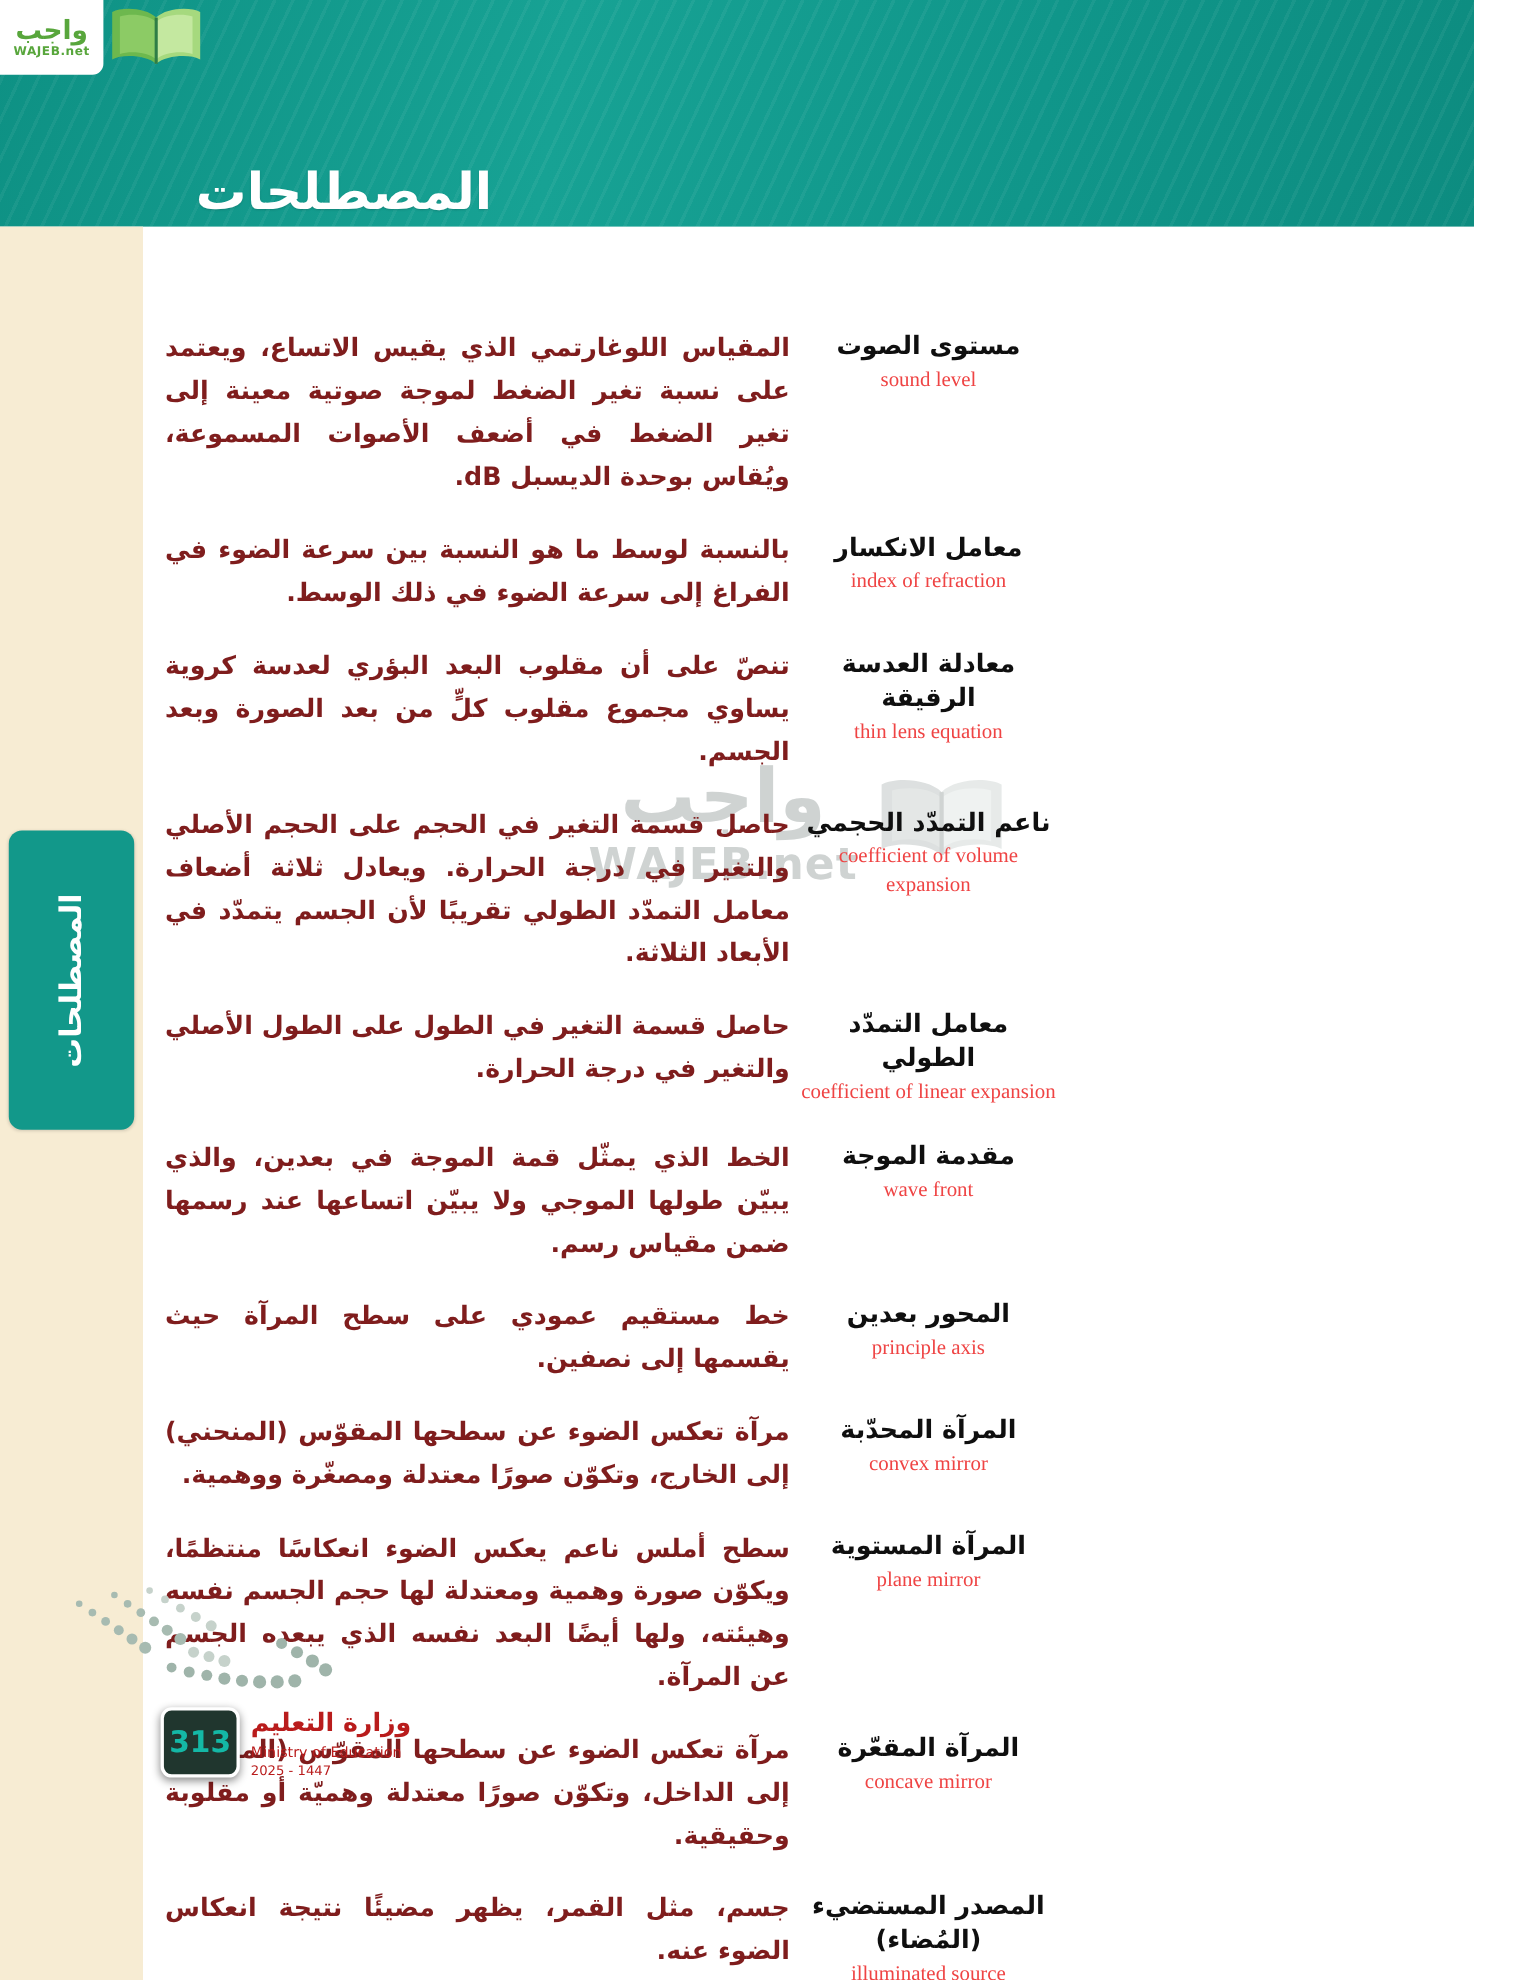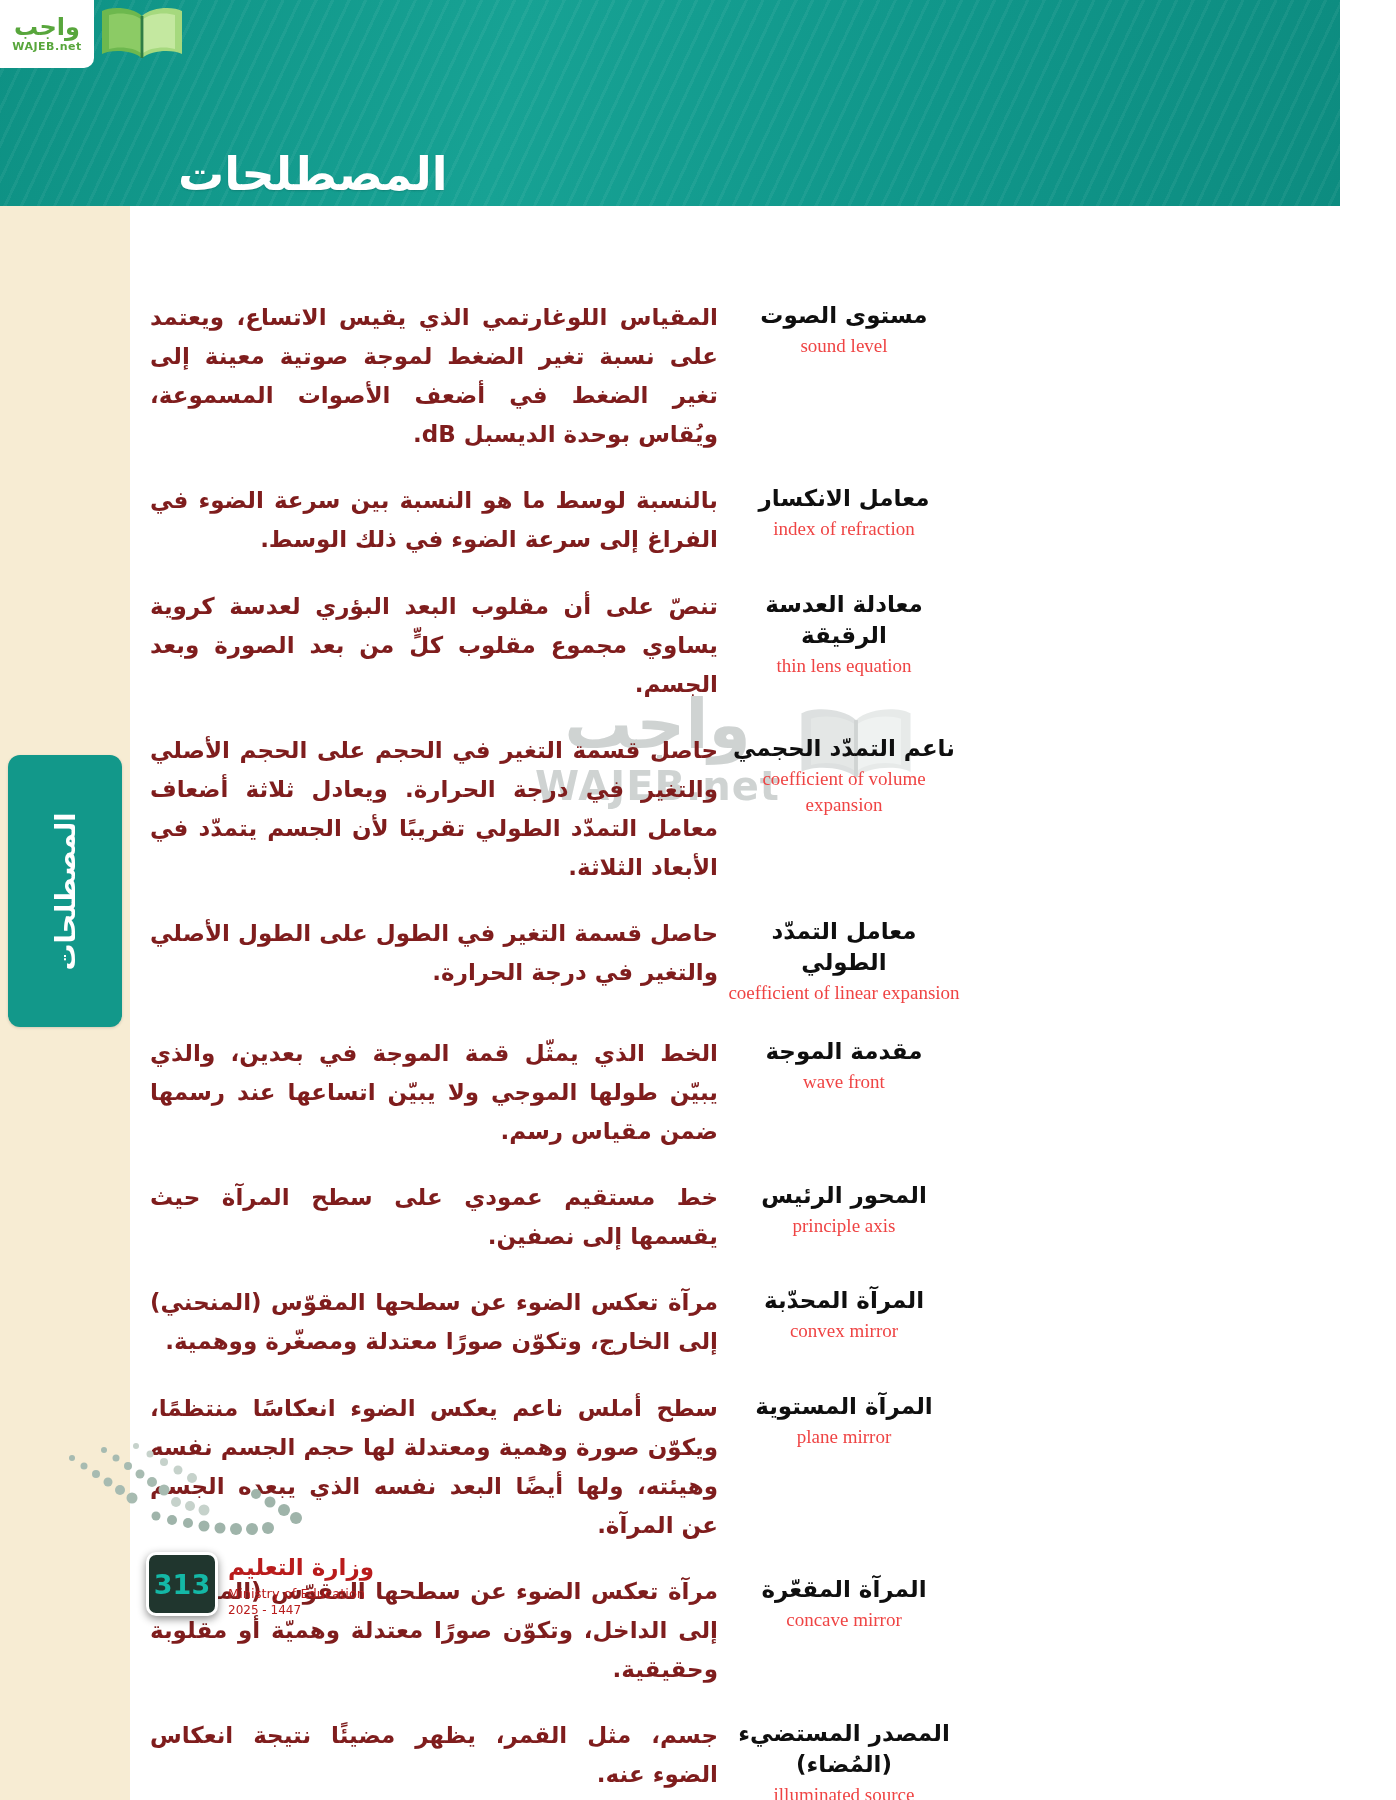--- a/index.html
+++ b/index.html
@@ -177,21 +177,21 @@
       <div class="entry">
         <div class="term">
           <div class="term-ar">مقدمة الموجة</div>
           <div class="term-en">wave front</div>
         </div>
         <div class="def">الخط الذي يمثّل قمة الموجة في بعدين، والذي يبيّن طولها الموجي ولا يبيّن اتساعها عند رسمها ضمن مقياس رسم.</div>
       </div>
 
       <div class="entry">
         <div class="term">
-          <div class="term-ar">المحور الرئيس</div>
+          <div class="term-ar">المحور بعدين</div>
           <div class="term-en">principle axis</div>
         </div>
         <div class="def">خط مستقيم عمودي على سطح المرآة حيث يقسمها إلى نصفين.</div>
       </div>
 
       <div class="entry">
         <div class="term">
           <div class="term-ar">المرآة المحدّبة</div>
           <div class="term-en">convex mirror</div>
         </div>

